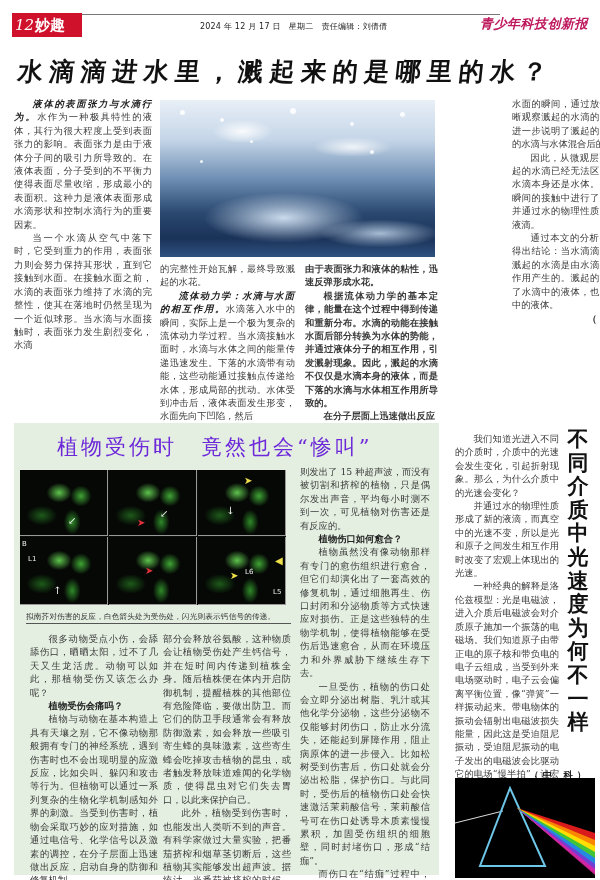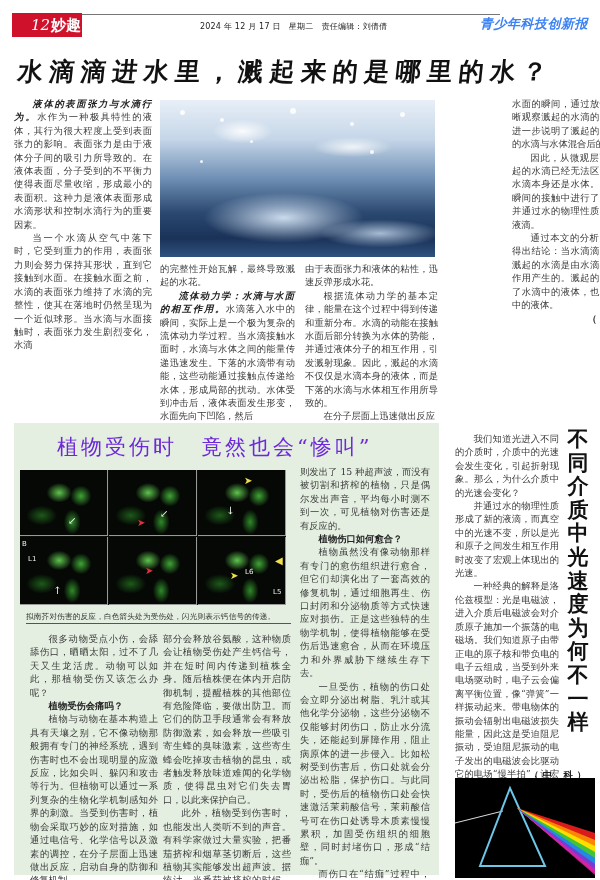--- a/index.html
+++ b/index.html
@@ -3,24 +3,24 @@
   <meta charset="utf-8">
   <style>
     * { margin: 0; padding: 0; box-sizing: border-box; }
     html, body { width: 600px; height: 880px; overflow: hidden; background: #ffffff; }
     body { position: relative; font-family: "DejaVu Serif", serif; color: #333; }
 
     .abs { position: absolute; }
 
     
     .hdr-line { position: absolute; left: 70px; right: 100px; top: 14px; height: 1px; background: #777; }
-    .hdr-badge { position: absolute; left: 12px; top: 13px; width: 70px; height: 24px; background: #d0112b; color: #fff; font-family: "DejaVu Serif", serif; font-size: 15px; font-weight: bold; line-height: 24px; padding-left: 19px; }
+    .hdr-badge { position: absolute; left: 12px; top: 13px; width: 70px; height: 24px; background: #d0112b; color: #fff; font-family: "DejaVu Serif", serif; font-size: 15px; font-weight: bold; line-height: 24px; padding-left: 3px; }
     .hdr-badge .num { font-style: italic; font-weight: normal; margin-right: 1px; }
     .hdr-date { position: absolute; left: 200px; top: 21px; font-family: "DejaVu Sans", sans-serif; font-size: 8px; color: #222; letter-spacing: 0.2px; }
-    .hdr-paper { position: absolute; right: 12px; top: 15px; font-family: "DejaVu Serif", serif; font-size: 13px; color: #3b82f6; font-weight: bold; font-style: italic; letter-spacing: 0.5px; }
+    .hdr-paper { position: absolute; right: 12px; top: 15px; font-family: "DejaVu Serif", serif; font-size: 13px; color: #be185d; font-weight: bold; font-style: italic; letter-spacing: 0.5px; }
 
     
     .hl1 { position: absolute; left: 18px; top: 55px; width: 570px; font-family: "DejaVu Serif", serif; font-size: 25px; font-weight: bold; letter-spacing: 6.5px; color: #111; white-space: nowrap; transform: skewX(-6deg); }
 
     .body-text { font-family: "DejaVu Serif", serif; font-size: 9.3px; line-height: 13.4px; color: #3a3a3a; text-align: justify; }
     .body-text p { text-indent: 2em; }
     .body-text p.noind { text-indent: 0; }
     .sub { font-weight: bold; font-style: italic; color: #222; letter-spacing: 1px; }
     .subh { font-weight: bold; color: #222; font-family: "DejaVu Sans", sans-serif; text-indent: 2em; }
     .byline { text-align: right; font-weight: bold; color: #222; letter-spacing: 4px; }
@@ -84,21 +84,21 @@
 <div class="abs body-text" style="left:14px;top:97px;width:138px;">
   <p><span class="sub">液体的表面张力与水滴行为。</span><span>水作为一种极具特性的液体，其行为很大程度上受到表面张力的影响。表面张力是由于液体分子间的吸引力所导致的。在液体表面，分子受到的不平衡力使得表面尽量收缩，形成最小的表面积。这种力是液体表面形成水滴形状和控制水滴行为的重要因素。</span></p>
   <p>当一个水滴从空气中落下时，它受到重力的作用，表面张力则会努力保持其形状，直到它接触到水面。在接触水面之前，水滴的表面张力维持了水滴的完整性，使其在落地时仍然呈现为一个近似球形。当水滴与水面接触时，表面张力发生剧烈变化，水滴</p>
 </div>
 
 <div class="abs body-text" style="left:160px;top:262px;width:135px;">
   <p class="noind">的完整性开始瓦解，最终导致溅起的水花。</p>
   <p><span class="sub">流体动力学：水滴与水面的相互作用。</span><span>水滴落入水中的瞬间，实际上是一个极为复杂的流体动力学过程。当水滴接触水面时，水滴与水体之间的能量传递迅速发生。下落的水滴带有动能，这些动能通过接触点传递给水体，形成局部的扰动。水体受到冲击后，液体表面发生形变，水面先向下凹陷，然后</span></p>
 </div>
 
-<div class="abs body-text" style="left:305px;top:262px;width:133px;">
+<div class="abs body-text" style="left:305px;top:262px;width:133px;font-weight:bold;">
   <p class="noind">由于表面张力和液体的粘性，迅速反弹形成水花。</p>
   <p>根据流体动力学的基本定律，能量在这个过程中得到传递和重新分布。水滴的动能在接触水面后部分转换为水体的势能，并通过液体分子的相互作用，引发溅射现象。因此，溅起的水滴不仅仅是水滴本身的液体，而是下落的水滴与水体相互作用所导致的。</p>
   <p>在分子层面上迅速做出反应</p>
 </div>
 
 <div class="abs body-text" style="left:468px;top:97px;width:136px;margin-left:44px;">
   <p class="noind">水面的瞬间，通过放慢的画面清晰观察溅起的水滴的形成过程，进一步说明了溅起的水滴是下落的水滴与水体混合后的产物。</p>
   <p>因此，从微观层面上看，溅起的水滴已经无法区分其来源是水滴本身还是水体。液体分子在瞬间的接触中进行了重新排列，并通过水的物理性质形成了新的液滴。</p>
   <p>通过本文的分析，我们可以得出结论：当水滴滴入水中时，溅起的水滴是由水滴与水体共同作用产生的。溅起的液体既包含了水滴中的液体，也包含了水体中的液体。</p>
   <div class="byline">（亦 然）</div>

